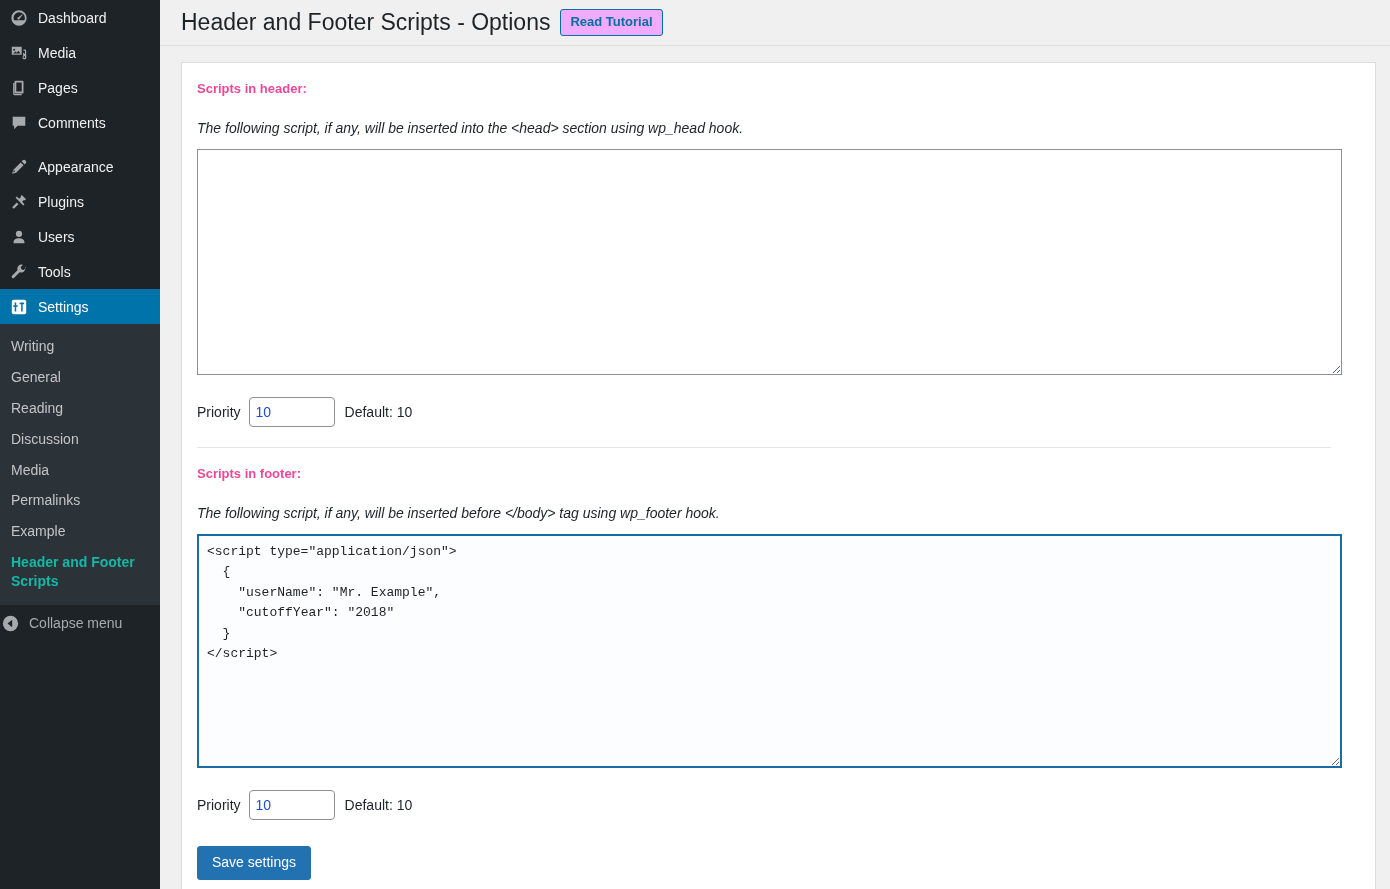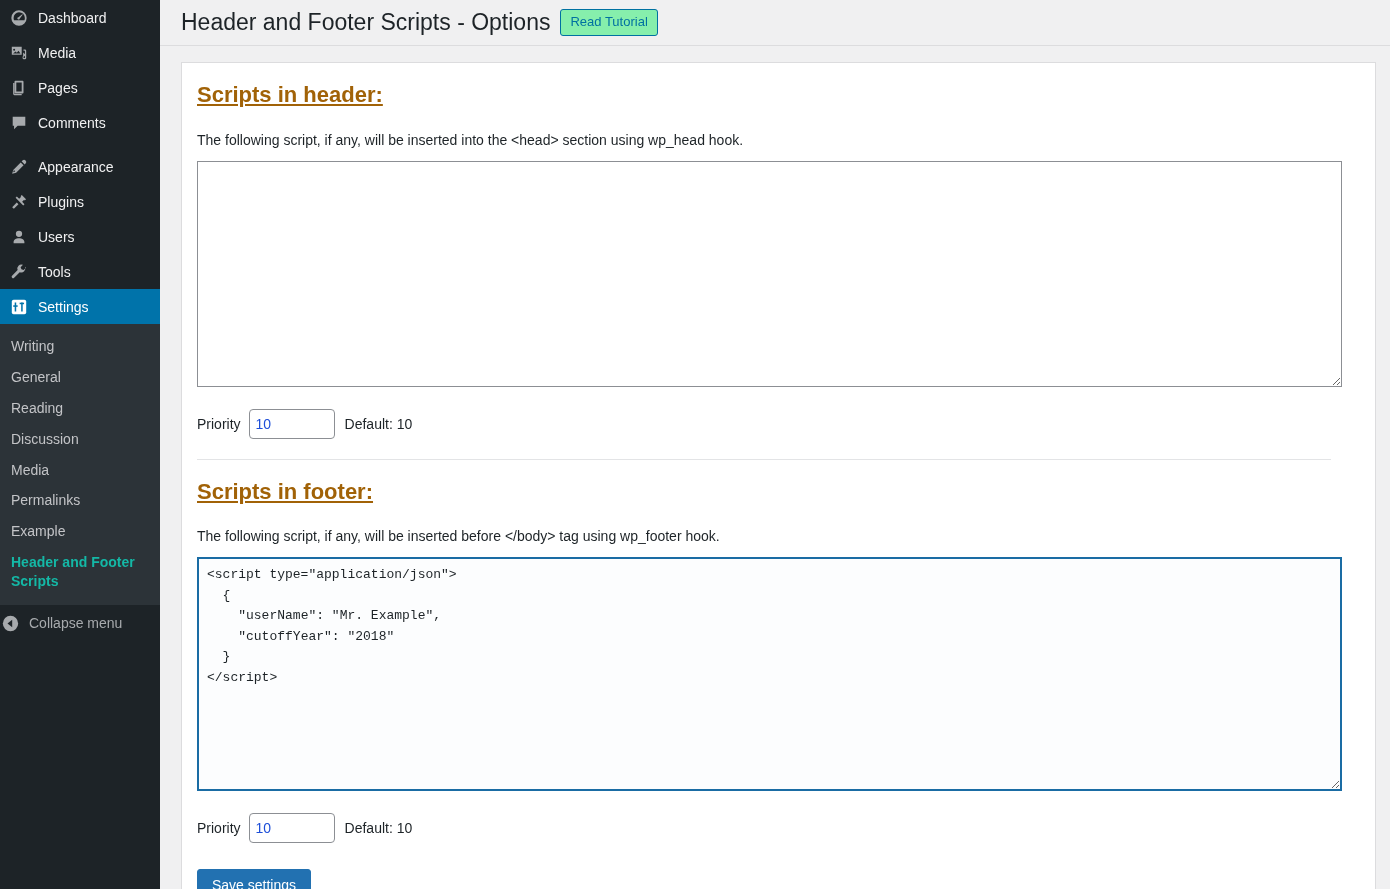--- a/index.html
+++ b/index.html
@@ -100,51 +100,51 @@
     color: #1d2327;
     line-height: 1.3;
     margin: 0;
     padding-right: 10px;
     white-space: nowrap;
   }
   #read-tutorial {
     display: inline-block;
     border: 1px solid #0071a1;
     border-radius: 3px;
-    background: #86efac;
+    background: #f0abfc;
     color: #0071a1;
     font-size: 13px;
-    font-weight: 400;
+    font-weight: 700;
     padding: 4px 9px 5px 9px;
     line-height: 1.2;
     cursor: pointer;
     white-space: nowrap;
   }
 
   #content-card {
     margin: 16px 14px 0 21px;
     background: #fff;
     border: 1px solid #dcdcde;
     height: 838px;
     padding: 18px 20px 0 15px;
   }
 
   .section-title {
-    font-size: 22px;
+    font-size: 13px;
     font-weight: 700;
-    color: #a16207;
+    color: #ec4899;
     margin: 0 0 20px 0;
     line-height: 1.3;
-    text-decoration: underline;
   }
   .section-desc {
     font-size: 14px;
     color: #1d2327;
     margin: 0 0 10px 0;
     line-height: 1.5;
+    font-style: italic;
   }
 
   textarea.script-box {
     display: block;
     width: 1145px;
     height: 226px;
     border: 1px solid #8c8f94;
     border-radius: 0;
     background: #fff;
     font-family: "Liberation Mono", monospace;

